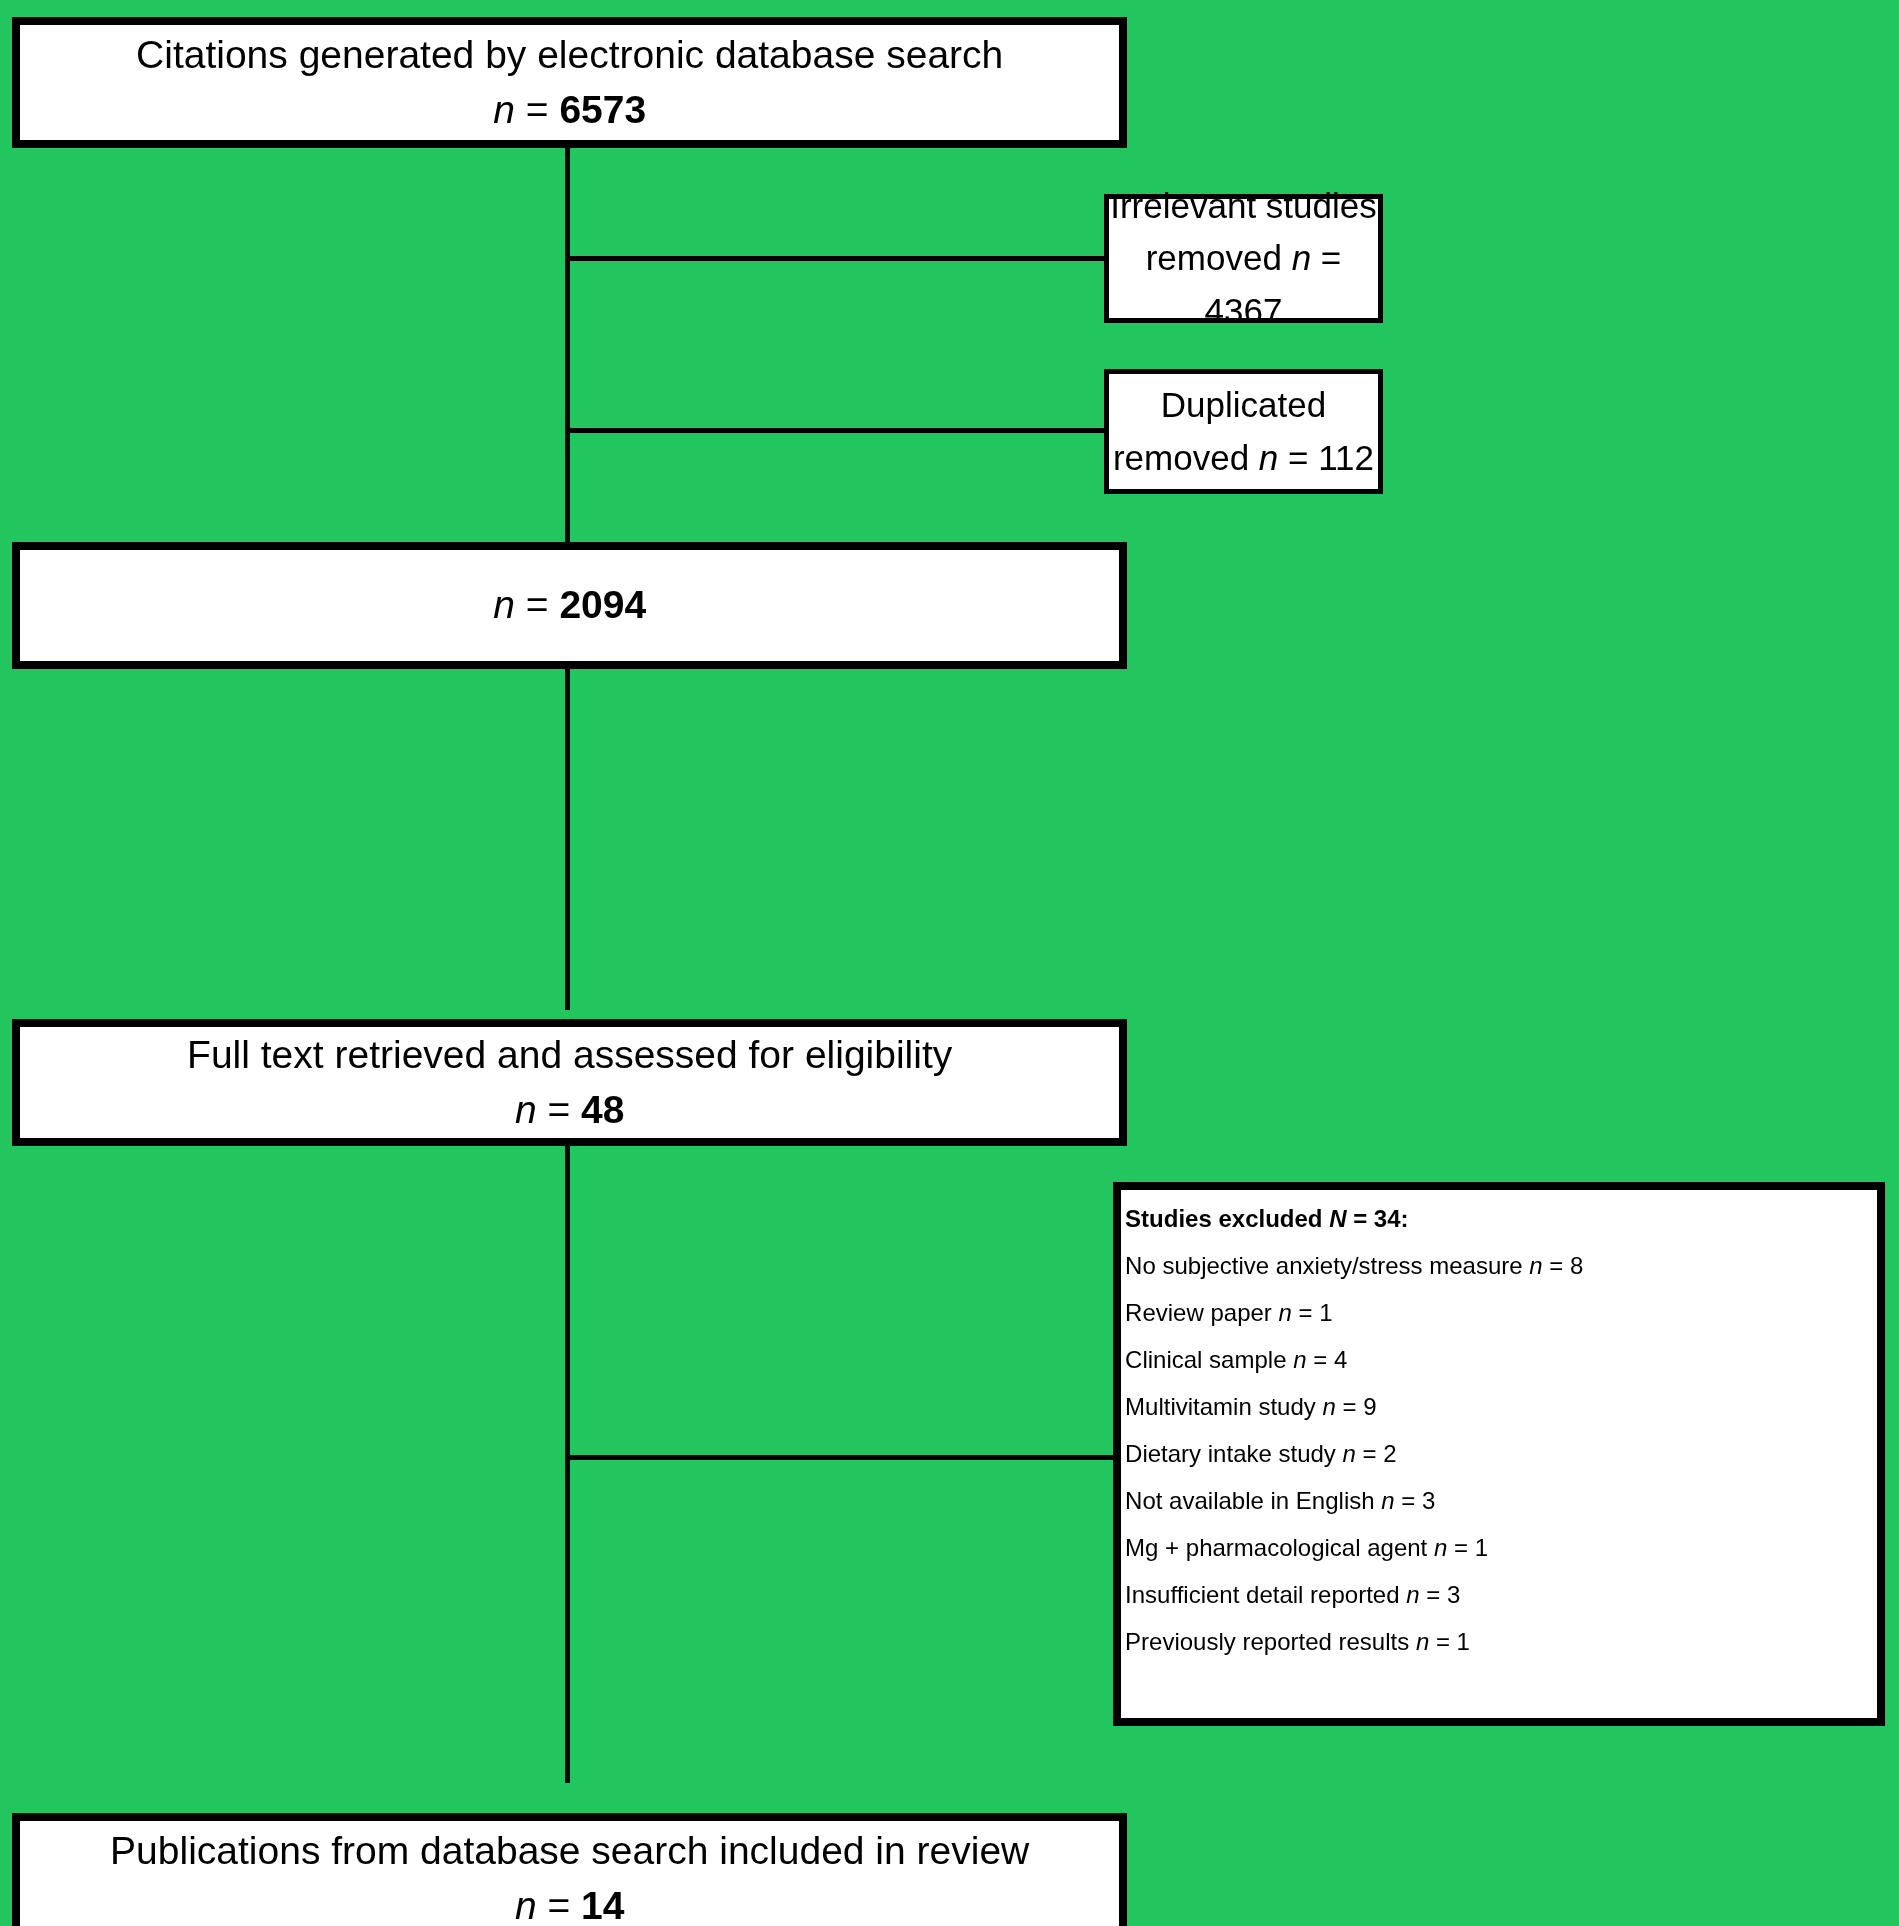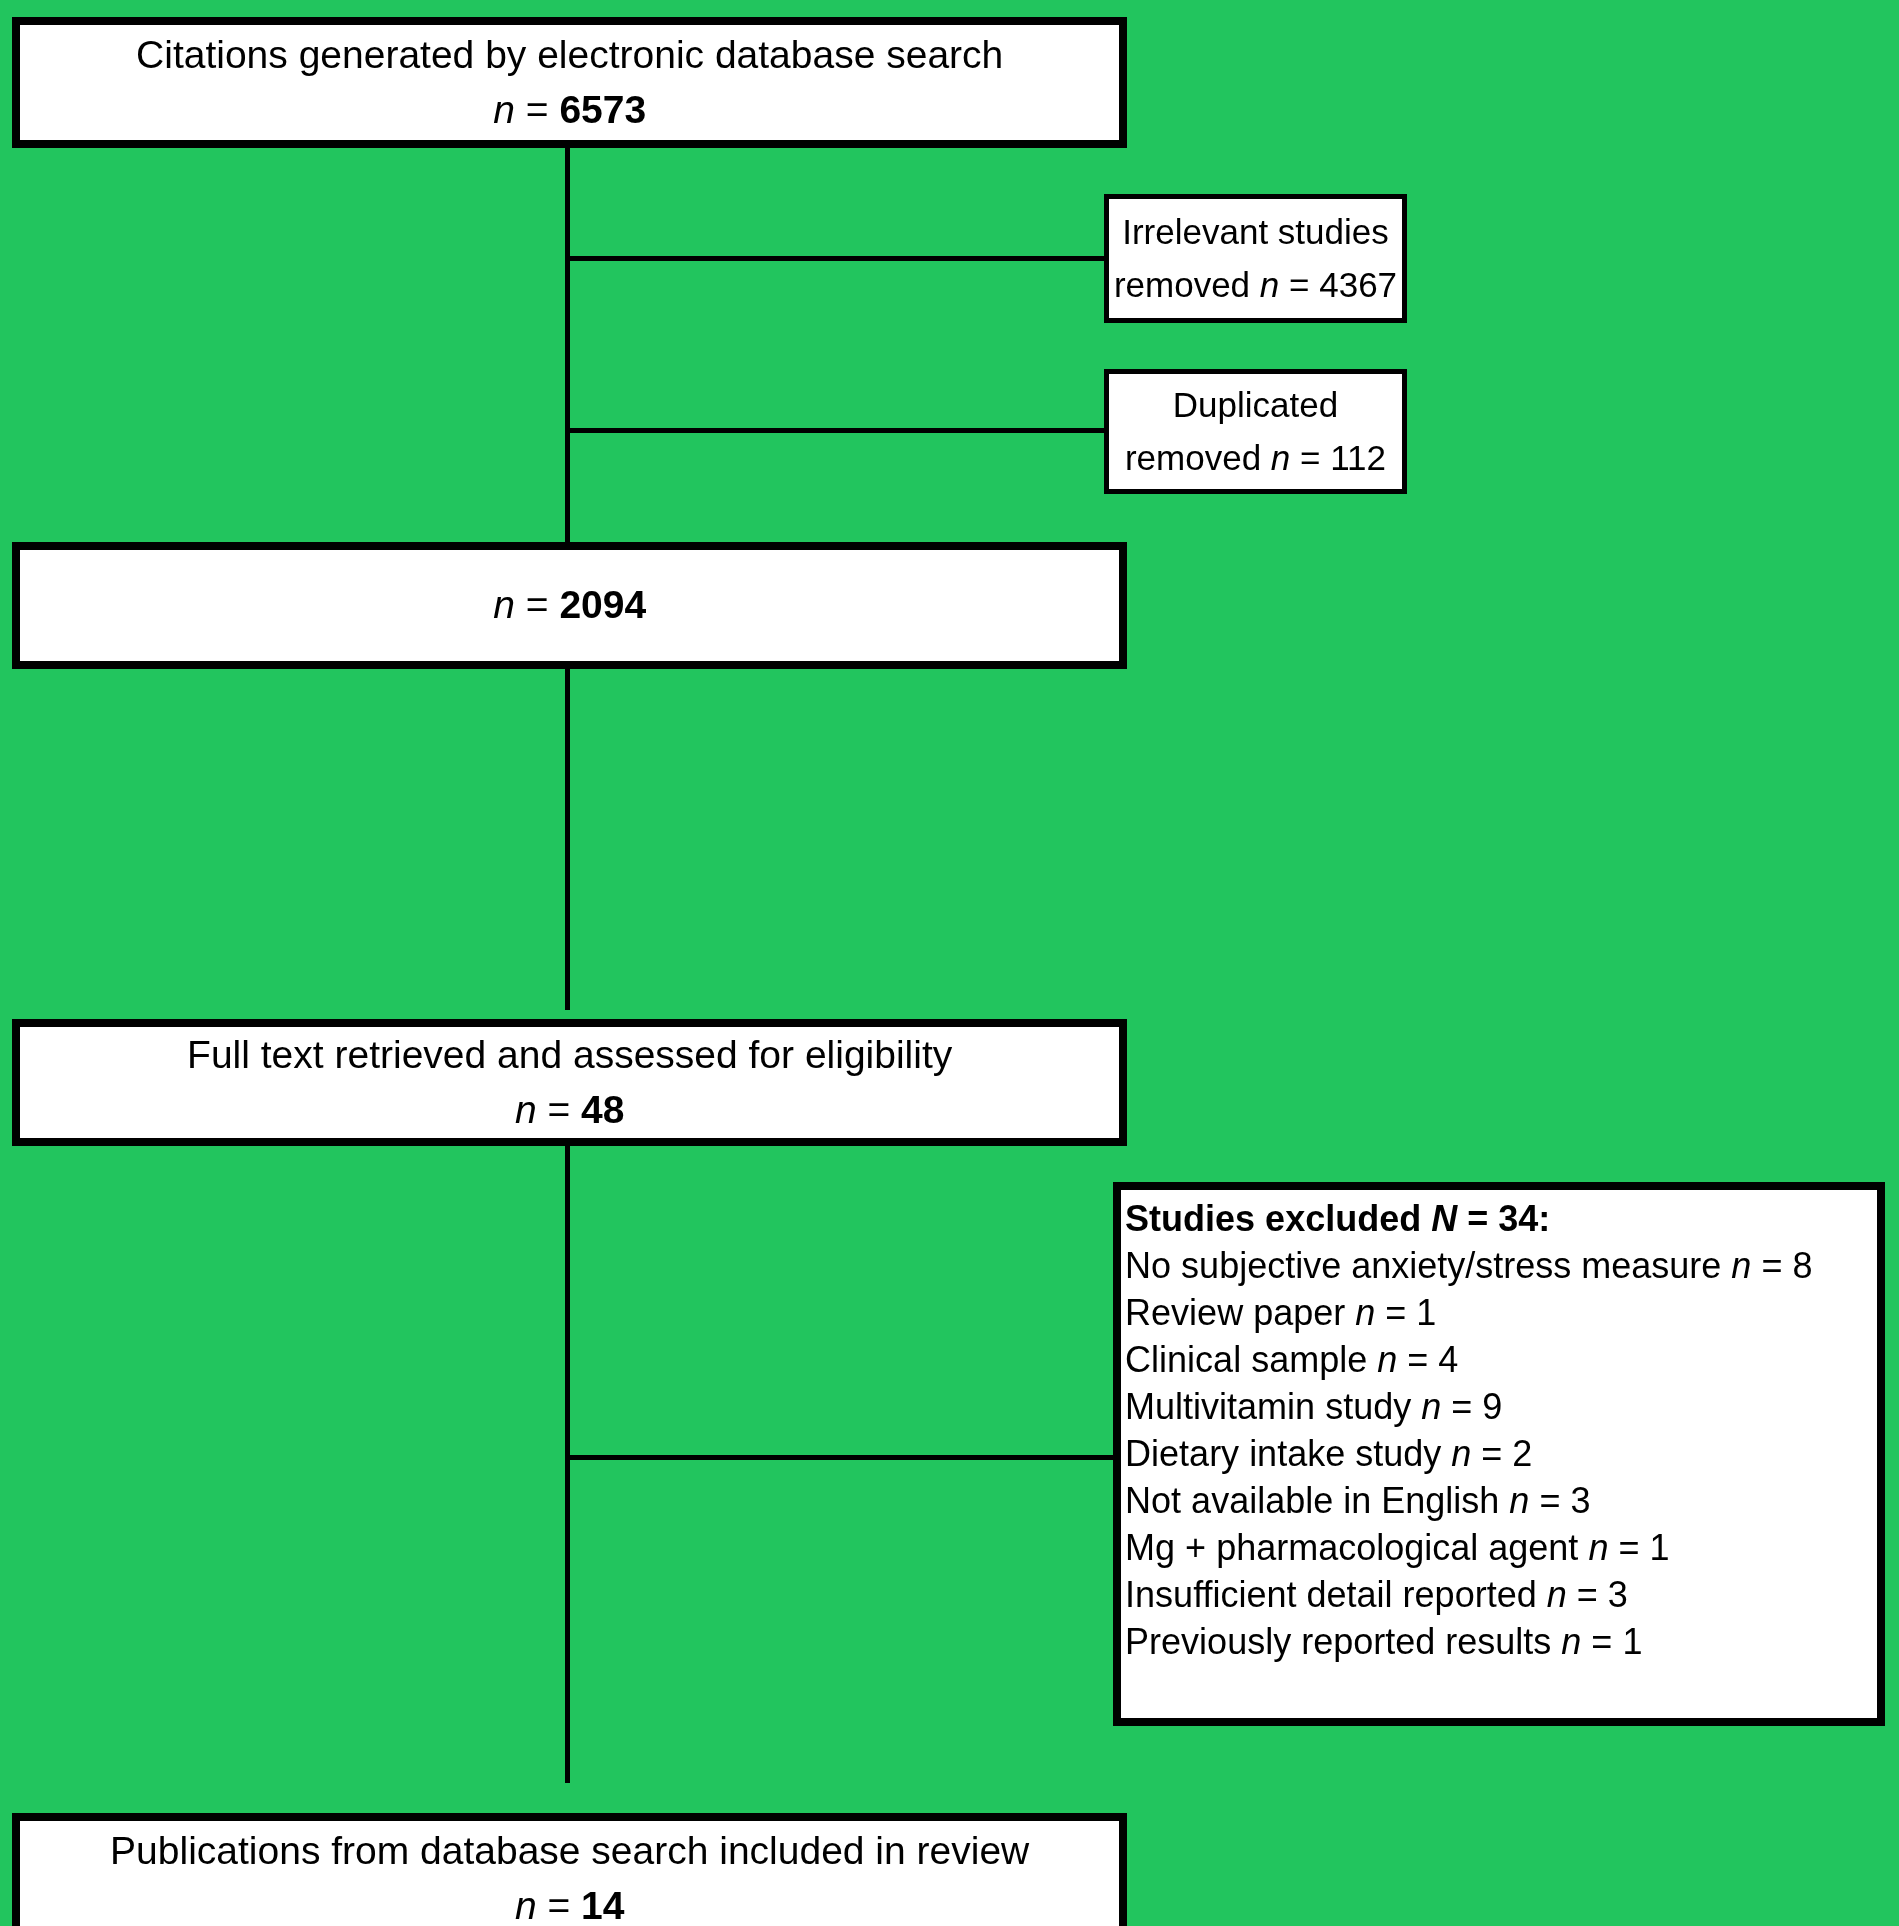--- a/index.html
+++ b/index.html
@@ -28,32 +28,32 @@
   }
   .box.main {
     left: 12.2px;
     width: 1115px;
     border: 8.8px solid #000000;
     font-size: 39px;
     line-height: 1.4;
   }
   .box.side {
     left: 1104px;
-    width: 303px;
+    width: 279px;
     border: 5.4px solid #000000;
     font-size: 35px;
     line-height: 1.5;
   }
   .box.excl {
     left: 1113px;
     top: 1182px;
     width: 772px;
     height: 544px;
     border: 8.1px solid #000000;
-    font-size: 36px;
+    font-size: 24px;
     line-height: 47px;
     align-items: flex-start;
     justify-content: flex-start;
     text-align: left;
     padding: 5.4px 5.4px 5.4px 4.1px;
   }
   .etitle { font-weight: bold; }
   .count b { font-weight: bold; text-align: center; }
   i { font-style: italic; }
   .connector {

